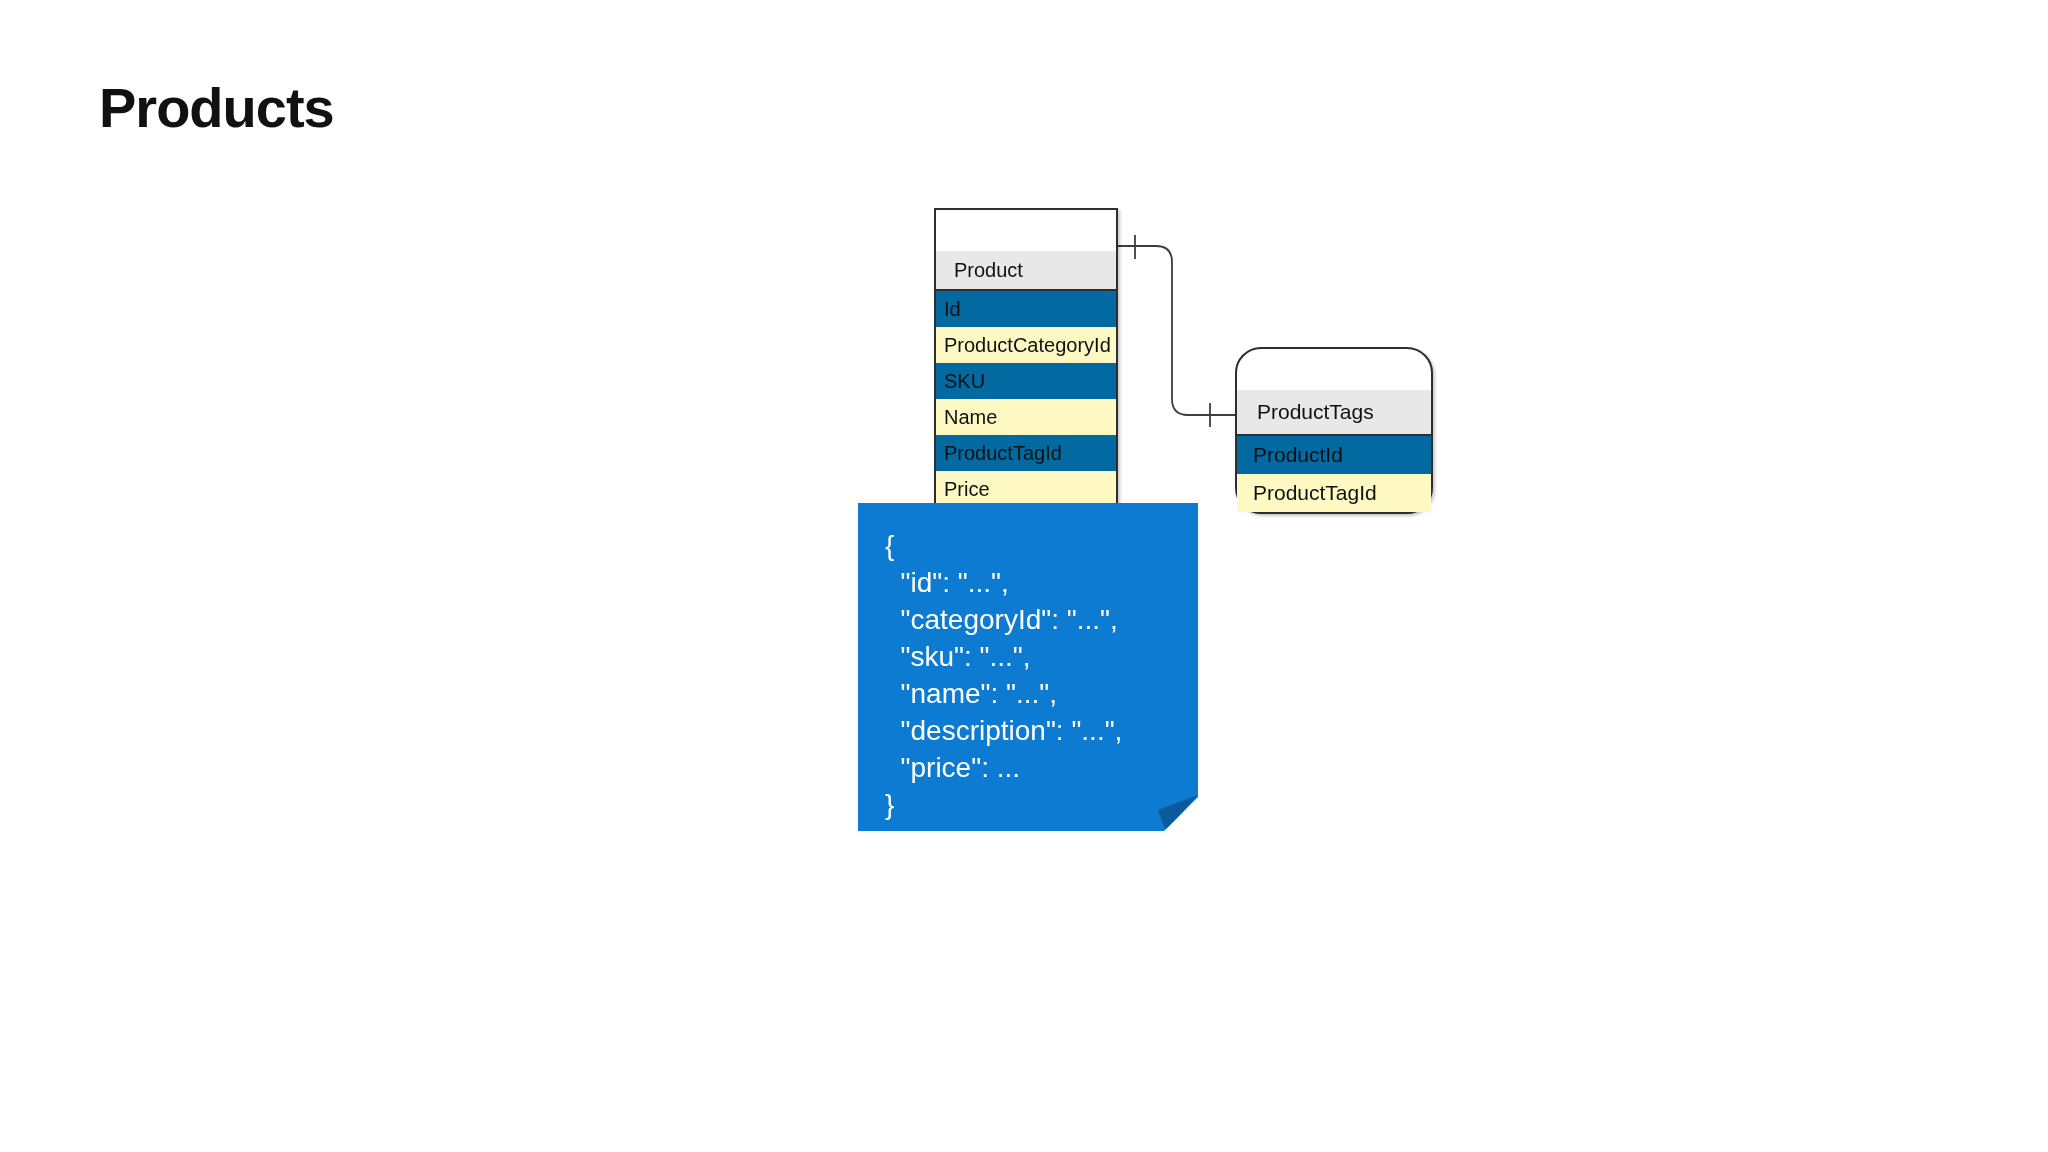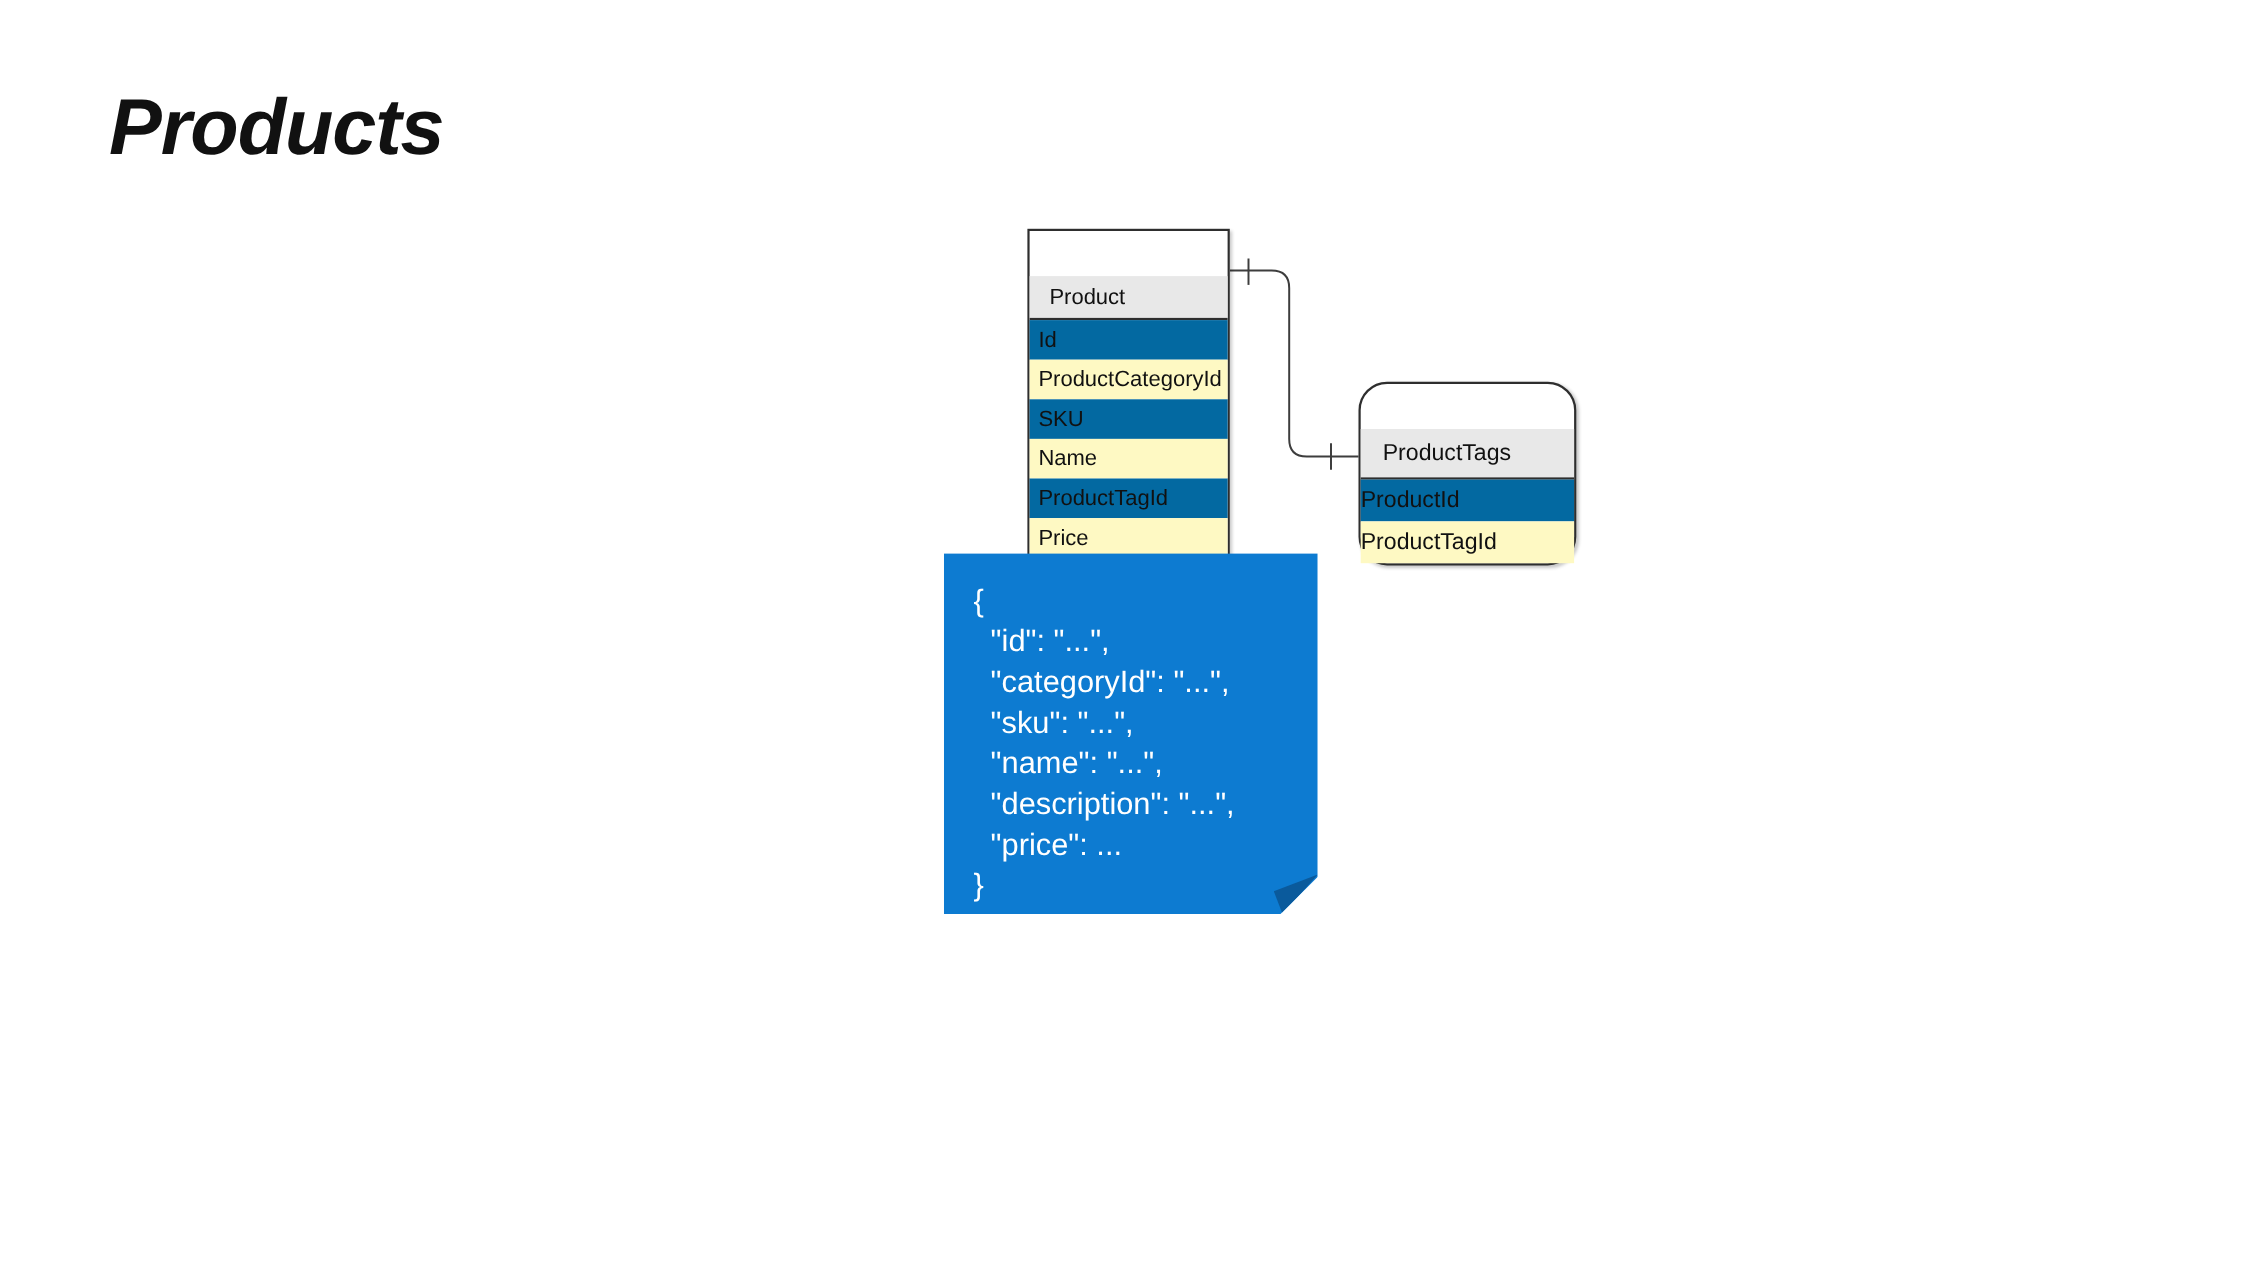--- a/index.html
+++ b/index.html
@@ -2,21 +2,21 @@
 <html><head>
 <meta charset="utf-8">
 <style>
   html,body{margin:0;padding:0;}
   body{
     width:2048px;height:1152px;position:relative;overflow:hidden;
     background:#ffffff;font-family:"Liberation Sans", sans-serif;
   }
   .slide-title{
     position:absolute;left:99px;top:80px;line-height:1;
-    font-size:72px;font-weight:700;color:#111111;letter-spacing:-1px;font-style:italic;
+    font-size:56px;font-weight:700;color:#111111;letter-spacing:-1px;
   }
   .connector-svg{position:absolute;left:0;top:0;width:2048px;height:1152px;pointer-events:none;}
 
   .etable{
     position:absolute;box-sizing:border-box;background:#ffffff;
     border:2px solid #2e2e2e;box-shadow:2px 2px 3px rgba(0,0,0,0.22);
     color:#111111;
   }
   .etable .hdr{
     background:#e8e8e8;border-bottom:2px solid #2e2e2e;
@@ -24,21 +24,21 @@
   }
   .etable .row{display:flex;align-items:center;box-sizing:border-box;background:#0369a1;}
   .etable .row.alt{background:#fef9c3;}
 
   #product-table{left:934px;top:208px;width:184px;font-size:20px;}
   #product-table .hdr{height:40px;padding-left:18px;}
   #product-table .row{height:36px;padding-left:8px;}
 
   #tags-table{left:1235px;top:347px;width:198px;font-size:21px;border-radius:26px;}
   #tags-table .hdr{height:46px;padding-left:20px;}
-  #tags-table .row{height:38px;padding-left:0;}
+  #tags-table .row{height:38px;padding-left:16px;}
 
   #json-note{
     position:absolute;left:858px;top:503px;width:340px;height:328px;
     background:#0d7bd1;
     clip-path:polygon(0 0,100% 0,100% calc(100% - 34px),calc(100% - 34px) 100%,0 100%);
   }
   #json-note .fold{
     position:absolute;right:0;bottom:0;width:40px;height:36px;
     background:#0a5a9c;
     clip-path:polygon(100% 0,0 42%,20% 100%);

